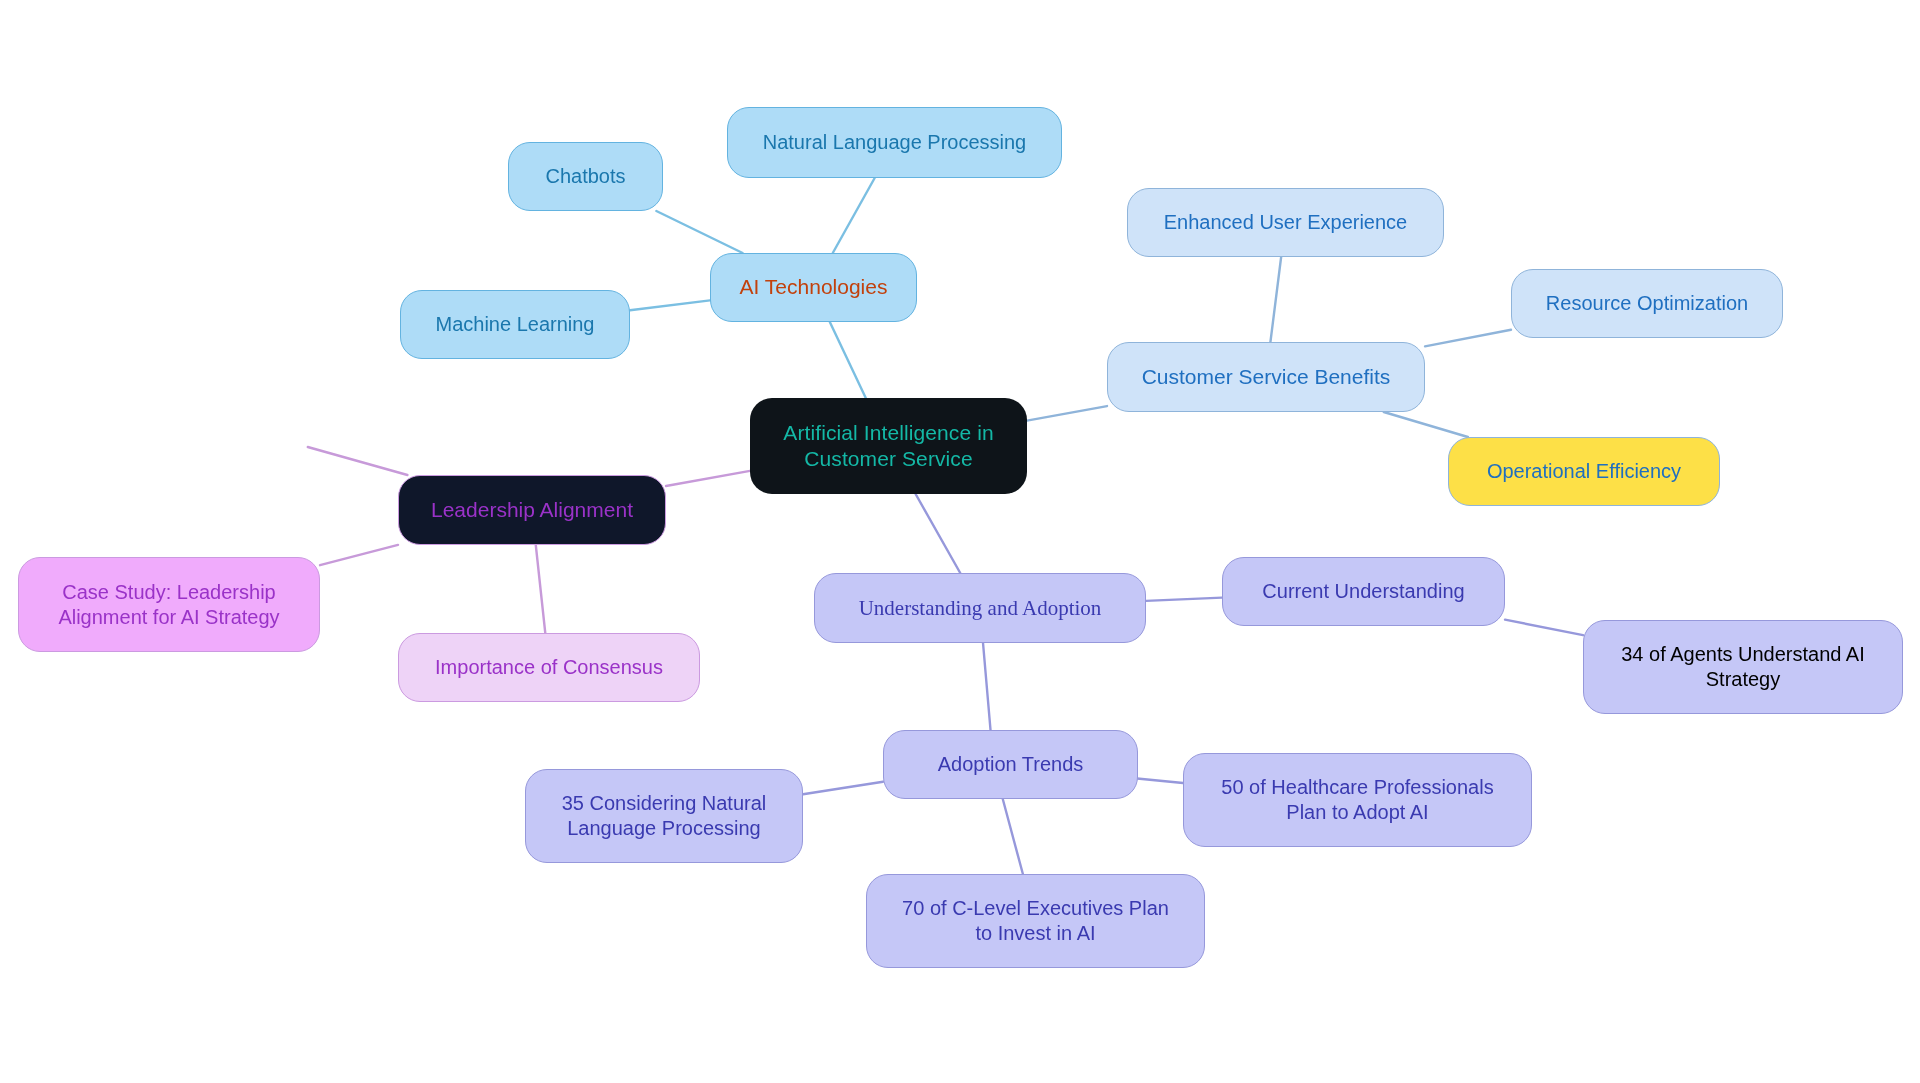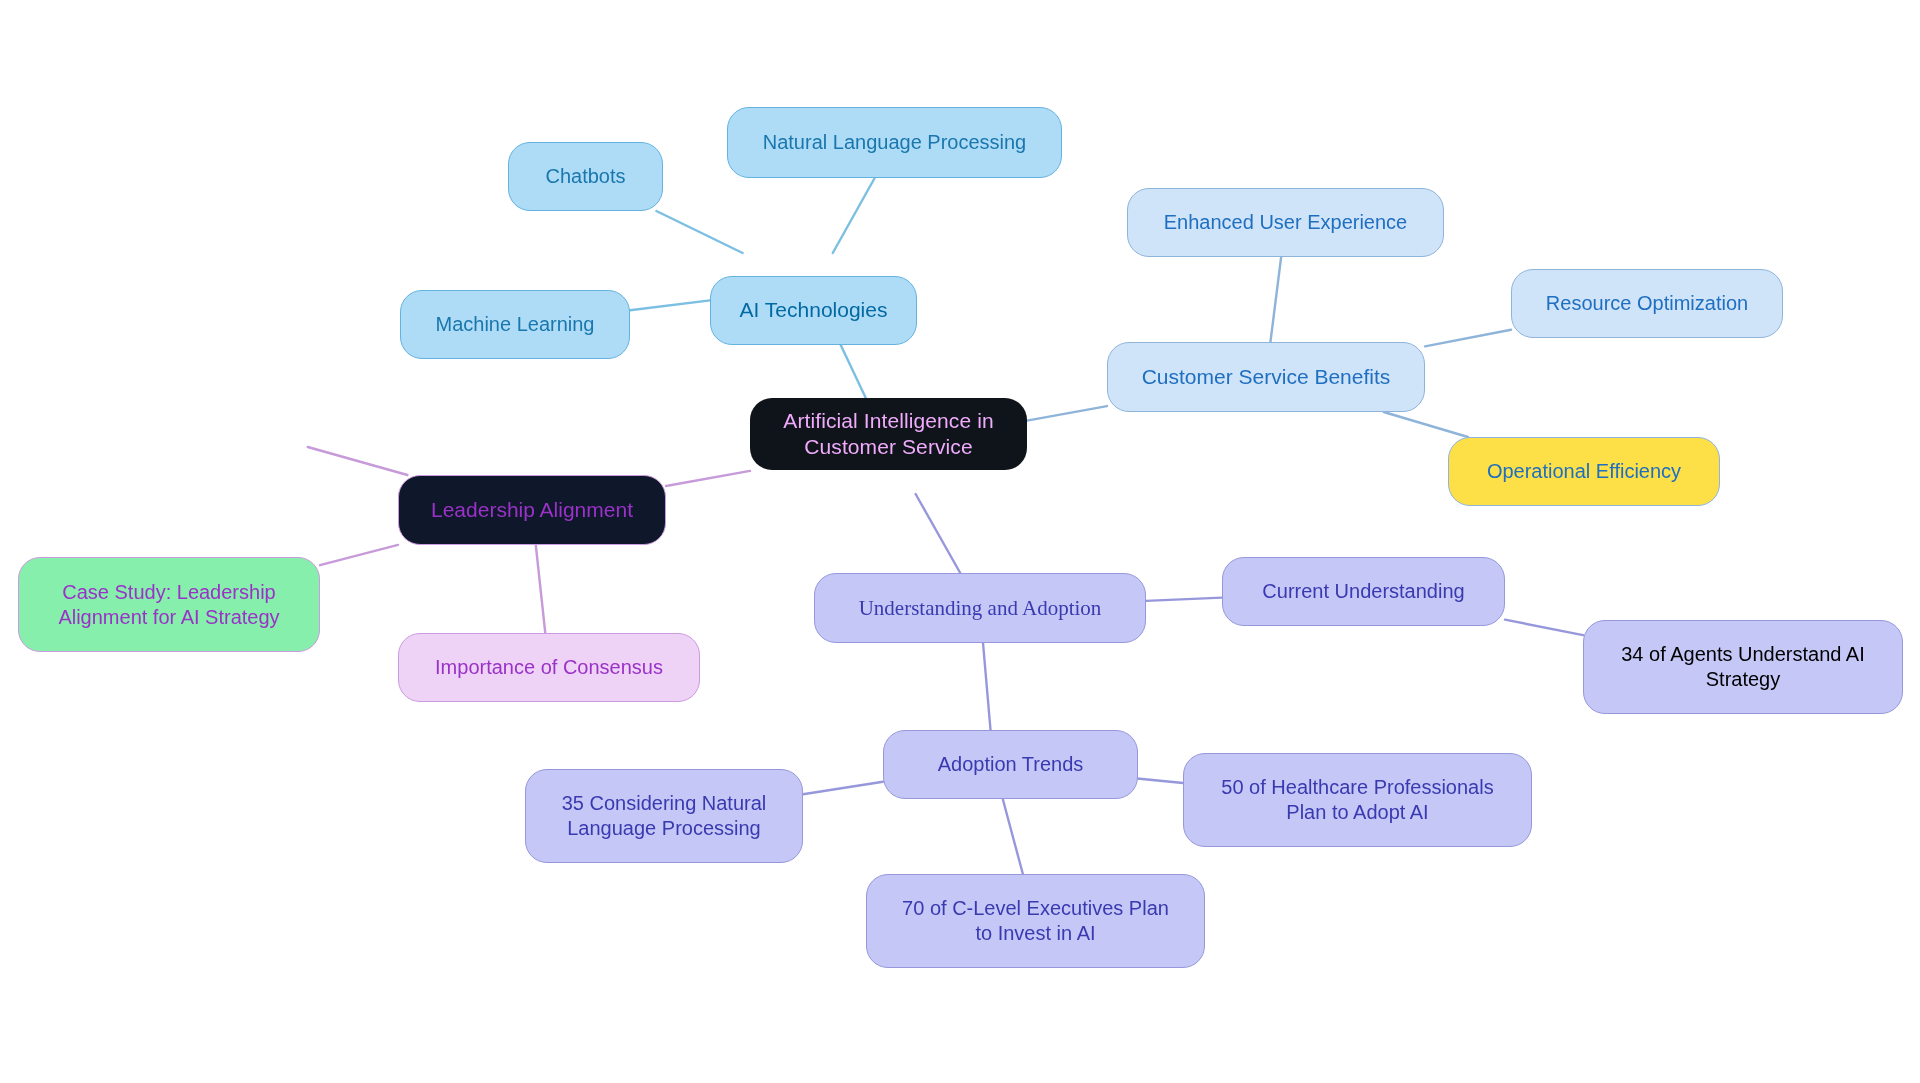--- a/index.html
+++ b/index.html
@@ -64,38 +64,38 @@
       <line x1="1505" y1="619.6508563899869" x2="1583" y2="635.1686429512516" stroke="#9698db" stroke-width="2.4" stroke-linecap="round"></line>
       <line x1="983.0191693290735" y1="643" x2="990.5239616613419" y2="730" stroke="#9698db" stroke-width="2.4" stroke-linecap="round"></line>
       <line x1="883" y1="781.7708649468892" x2="803" y2="794.2746585735964" stroke="#9698db" stroke-width="2.4" stroke-linecap="round"></line>
       <line x1="1104" y1="775.2767857142857" x2="1183" y2="782.9814560439561" stroke="#9698db" stroke-width="2.4" stroke-linecap="round"></line>
       <line x1="1002.7587859424921" y1="799" x2="1022.8865814696486" y2="874" stroke="#9698db" stroke-width="2.4" stroke-linecap="round"></line>
       <line x1="750" y1="470.8639551192146" x2="666" y2="485.9438990182328" stroke="#c79ad9" stroke-width="2.4" stroke-linecap="round"></line>
       <line x1="407.43589743589746" y1="475" x2="307.7846153846154" y2="447" stroke="#c79ad9" stroke-width="2.4" stroke-linecap="round"></line>
       <line x1="398" y1="544.8842975206611" x2="320" y2="565.1900826446281" stroke="#c79ad9" stroke-width="2.4" stroke-linecap="round"></line>
       <line x1="535.7777777777778" y1="545" x2="545.2761904761904" y2="633" stroke="#c79ad9" stroke-width="2.4" stroke-linecap="round"></line>
     </svg>
-<div class="node root" style="left: 750px; top: 398px; width: 277px; height: 72px; background: rgb(14, 20, 25); border-color: rgb(14, 20, 25); color: #f0abfc;">Artificial Intelligence in
+<div class="node root" style="left: 750px; top: 398px; width: 277px; height: 96px; background: rgb(14, 20, 25); border-color: rgb(14, 20, 25); color: #14b8a6;">Artificial Intelligence in
 Customer Service</div>
-    <div class="node lvl1" style="left: 710px; top: 253px; width: 207px; height: 69px; background: rgb(174, 220, 247); border-color: rgb(99, 179, 224); color: #0369a1; margin-top: 23px;">AI Technologies</div>
+    <div class="node lvl1" style="left: 710px; top: 253px; width: 207px; height: 69px; background: rgb(174, 220, 247); border-color: rgb(99, 179, 224); color: #c2410c;">AI Technologies</div>
     <div class="node lvl2" style="left: 727px; top: 107px; width: 335px; height: 71px; background: rgb(174, 220, 247); border-color: rgb(99, 179, 224); color: rgb(26, 119, 173);">Natural Language Processing</div>
     <div class="node lvl2" style="left: 508px; top: 142px; width: 155px; height: 69px; background: rgb(174, 220, 247); border-color: rgb(99, 179, 224); color: rgb(26, 119, 173);">Chatbots</div>
     <div class="node lvl2" style="left: 400px; top: 290px; width: 230px; height: 69px; background: rgb(174, 220, 247); border-color: rgb(99, 179, 224); color: rgb(26, 119, 173);">Machine Learning</div>
     <div class="node lvl1" style="left: 1107px; top: 342px; width: 318px; height: 70px; background: rgb(207, 227, 249); border-color: rgb(143, 180, 218); color: rgb(31, 111, 192);">Customer Service Benefits</div>
     <div class="node lvl2" style="left: 1127px; top: 188px; width: 317px; height: 69px; background: rgb(207, 227, 249); border-color: rgb(143, 180, 218); color: rgb(31, 111, 192);">Enhanced User Experience</div>
     <div class="node lvl2" style="left: 1511px; top: 269px; width: 272px; height: 69px; background: rgb(207, 227, 249); border-color: rgb(143, 180, 218); color: rgb(31, 111, 192);">Resource Optimization</div>
     <div class="node lvl2" style="left: 1448px; top: 437px; width: 272px; height: 69px; background: #fde047; border-color: rgb(143, 180, 218); color: rgb(31, 111, 192);">Operational Efficiency</div>
     <div class="node lvl1" style="left: 814px; top: 573px; width: 332px; height: 70px; background: rgb(197, 199, 247); border-color: rgb(150, 152, 219); color: rgb(58, 58, 176); font-family: Liberation Serif, serif;">Understanding and Adoption</div>
     <div class="node lvl2" style="left: 1222px; top: 557px; width: 283px; height: 69px; background: rgb(197, 199, 247); border-color: rgb(150, 152, 219); color: rgb(58, 58, 176);">Current Understanding</div>
     <div class="node lvl2" style="left: 1583px; top: 620px; width: 320px; height: 94px; background: rgb(197, 199, 247); border-color: rgb(150, 152, 219); color: #000000;">34 of Agents Understand AI
 Strategy</div>
     <div class="node lvl2" style="left: 883px; top: 730px; width: 255px; height: 69px; background: rgb(197, 199, 247); border-color: rgb(150, 152, 219); color: rgb(58, 58, 176);">Adoption Trends</div>
     <div class="node lvl2" style="left: 525px; top: 769px; width: 278px; height: 94px; background: rgb(197, 199, 247); border-color: rgb(150, 152, 219); color: rgb(58, 58, 176);">35 Considering Natural
 Language Processing</div>
     <div class="node lvl2" style="left: 1183px; top: 753px; width: 349px; height: 94px; background: rgb(197, 199, 247); border-color: rgb(150, 152, 219); color: rgb(58, 58, 176);">50 of Healthcare Professionals
 Plan to Adopt AI</div>
     <div class="node lvl2" style="left: 866px; top: 874px; width: 339px; height: 94px; background: rgb(197, 199, 247); border-color: rgb(150, 152, 219); color: rgb(58, 58, 176);">70 of C-Level Executives Plan
 to Invest in AI</div>
     <div class="node lvl1" style="left: 398px; top: 475px; width: 268px; height: 70px; background: #0f172a; border-color: rgb(203, 154, 224); color: rgb(154, 50, 200);">Leadership Alignment</div>
-    <div class="node lvl2" style="left: 18px; top: 557px; width: 302px; height: 95px; background: #86efac; border-color: rgb(203, 154, 224); color: rgb(154, 50, 200);">Case Study: Leadership
+    <div class="node lvl2" style="left: 18px; top: 557px; width: 302px; height: 95px; background: #f0abfc; border-color: rgb(203, 154, 224); color: rgb(154, 50, 200);">Case Study: Leadership
 Alignment for AI Strategy</div>
     <div class="node lvl2" style="left: 398px; top: 633px; width: 302px; height: 69px; background: rgb(238, 211, 247); border-color: rgb(203, 154, 224); color: rgb(154, 50, 200);">Importance of Consensus</div>
   </div>
 
 </body></html>

